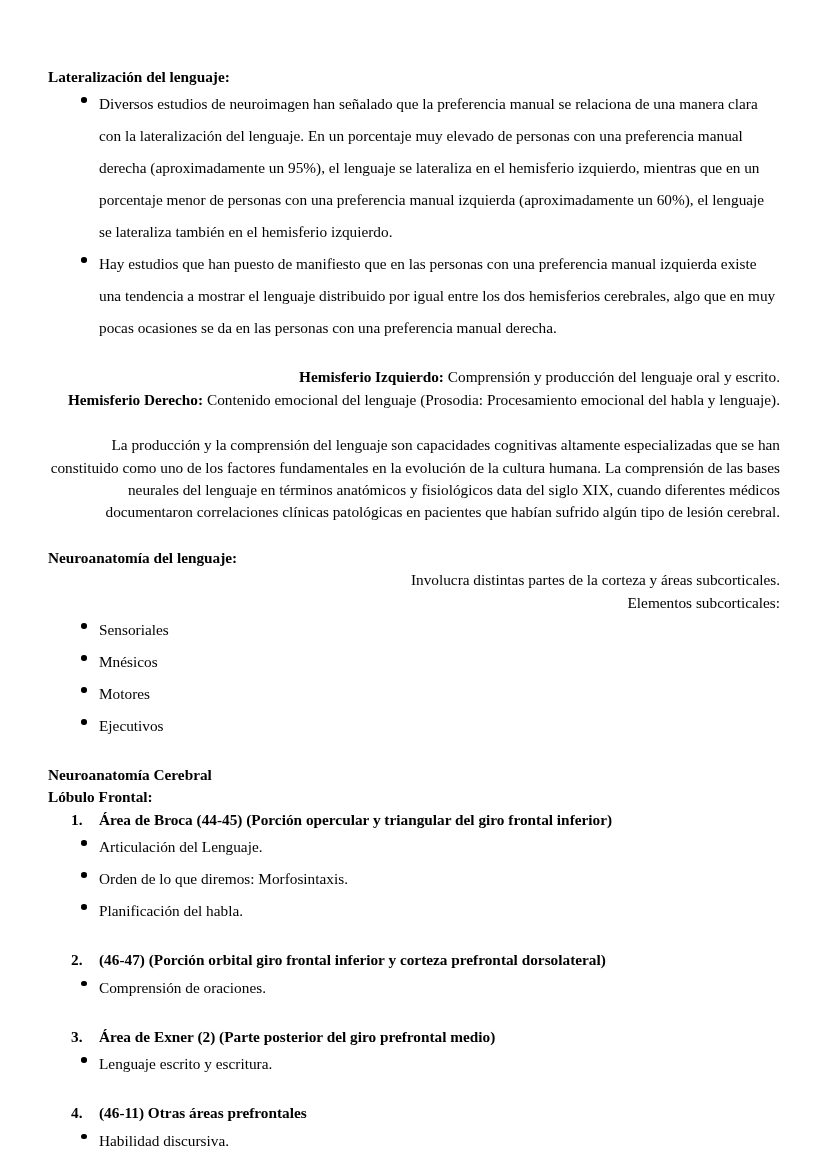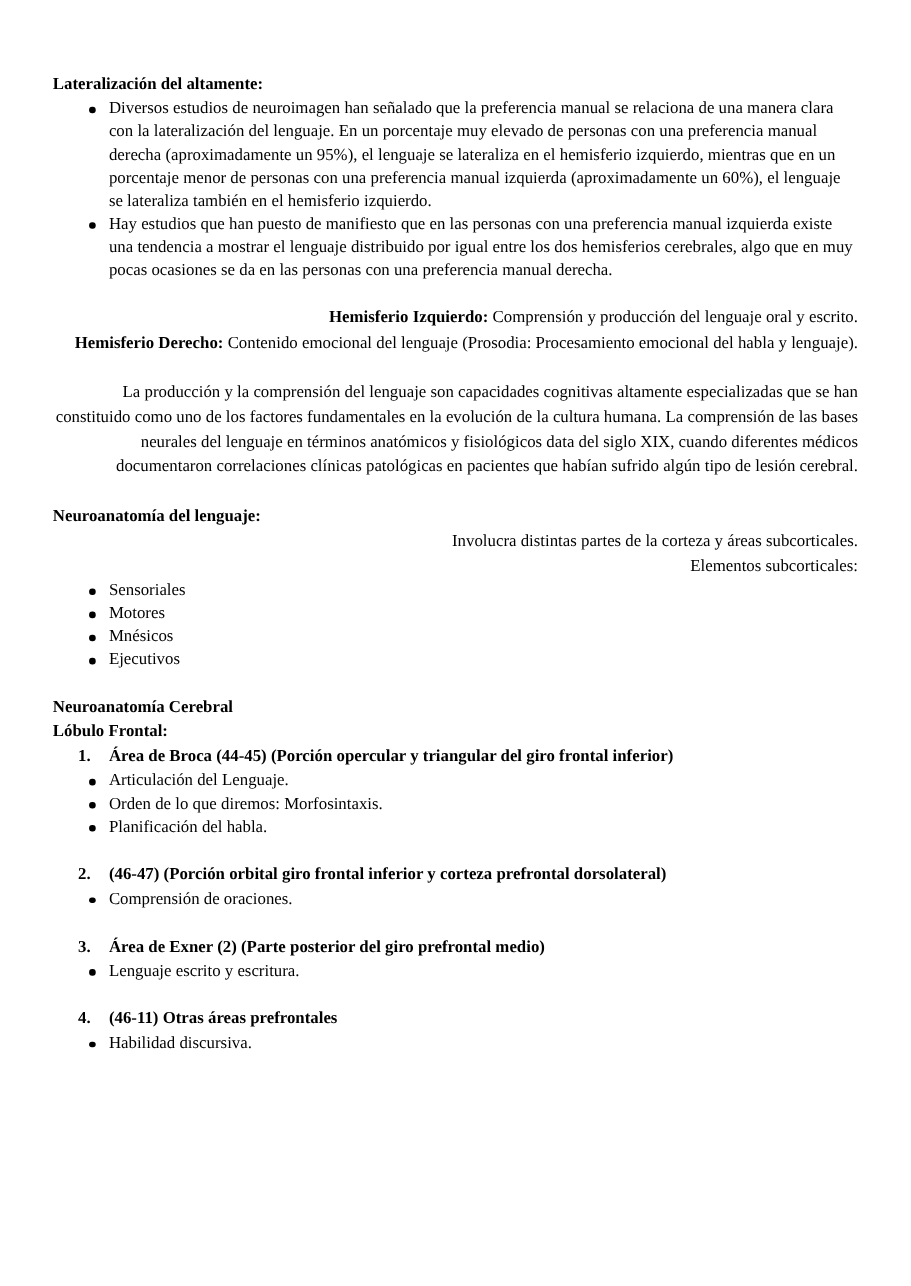--- a/index.html
+++ b/index.html
@@ -48,21 +48,21 @@
   
   ul.bullets {
     list-style: none;
     margin: 0;
     padding: 0;
   }
   ul.bullets > li {
     position: relative;
     padding-left: 51px;
     margin: 0;
-    line-height: 21px;
+    line-height: 32px;
   }
   ul.bullets > li::before {
     content: "";
     position: absolute;
     left: 33px;
     top: 9px;
     width: 5.5px;
     height: 5.5px;
     border-radius: 50%;
     background: #000000;
@@ -89,21 +89,21 @@
   .gap-md { height: 22px; }
   .gap-lg { height: 23px; }
 </style>
 </head>
 <body>
 
 <div class="page">
   <div class="doc">
 
     <div class="block">
-      <p class="heading">Lateralización del altamente:</p>
+      <p class="heading">Lateralización del lenguaje:</p>
       <ul class="bullets">
         <li>
           <span>Diversos estudios de neuroimagen han señalado que la preferencia manual se relaciona de una manera clara con la lateralización del lenguaje. En un porcentaje muy elevado de personas con una preferencia manual derecha (aproximadamente un 95%), el lenguaje se lateraliza en el hemisferio izquierdo, mientras que en un porcentaje menor de personas con una preferencia manual izquierda (aproximadamente un 60%), el lenguaje se lateraliza también en el hemisferio izquierdo.</span>
         </li>
         <li>
           <span>Hay estudios que han puesto de manifiesto que en las personas con una preferencia manual izquierda existe una tendencia a mostrar el lenguaje distribuido por igual entre los dos hemisferios cerebrales, algo que en muy pocas ocasiones se da en las personas con una preferencia manual derecha.</span>
         </li>
       </ul>
     </div>
 
@@ -128,24 +128,24 @@
 
     <div class="block">
       <p class="heading">Neuroanatomía del lenguaje:</p>
       <p class="para">Involucra distintas partes de la corteza y áreas subcorticales.</p>
       <p class="para">Elementos subcorticales:</p>
       <ul class="bullets compact">
         <li>
           <span>Sensoriales</span>
         </li>
         <li>
+          <span>Mnésicos</span>
+        </li>
+        <li>
           <span>Motores</span>
-        </li>
-        <li>
-          <span>Mnésicos</span>
         </li>
         <li>
           <span>Ejecutivos</span>
         </li>
       </ul>
     </div>
 
     <div class="gap-md"></div>
 
     <div class="block">

